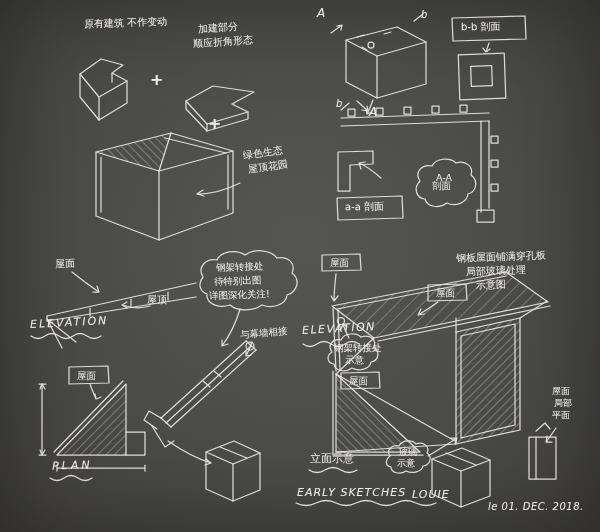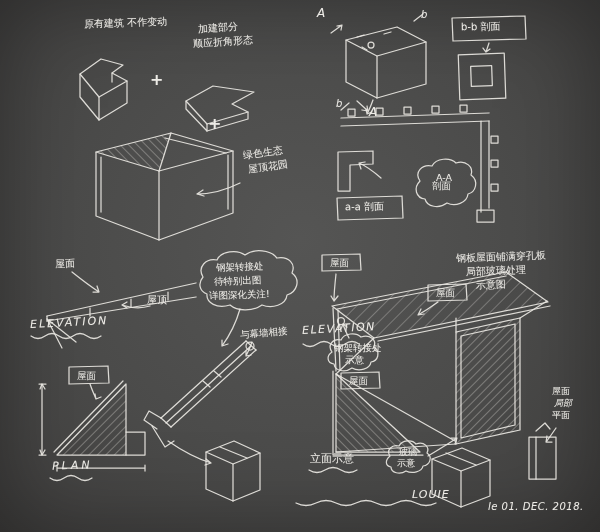--- a/index.html
+++ b/index.html
@@ -244,19 +244,20 @@
   <div class="note cn-s" style="left:334px;top:342px;">钢架转接处</div>
   <div class="note cn-s" style="left:345px;top:354px;">示意</div>
   <div class="note cn-s" style="left:349px;top:375px;">屋面</div>
   <div class="note cn" style="left:456px;top:251px;transform:rotate(-2deg);">钢板屋面铺满穿孔板</div>
   <div class="note cn" style="left:466px;top:265px;transform:rotate(-2deg);">局部玻璃处理</div>
   <div class="note cn" style="left:476px;top:279px;transform:rotate(-2deg);">示意图</div>
   <div class="note cn" style="left:310px;top:452px;font-size:11px;">立面示意</div>
   <div class="note cn-xs" style="left:399px;top:447px;">玻璃</div>
   <div class="note cn-xs" style="left:397px;top:458px;">示意</div>
   <div class="note cn-xs" style="left:552px;top:386px;">屋面</div>
-  <div class="note cn-xs" style="left:554px;top:398px;font-style:italic;">局部</div>
+  <div class="note cn-xs" style="left:554px;top:398px;">局部</div>
   <div class="note cn-xs" style="left:552px;top:410px;">平面</div>
 
+  <div class="note en" style="left:297px;top:486px;letter-spacing:1px;font-size:11px;">EARLY SKETCHES</div>
   <div class="note en" style="left:412px;top:488px;letter-spacing:1px;font-size:11px;">LOUIE</div>
   <div class="note en" style="left:488px;top:501px;letter-spacing:.5px;font-size:10px;">le 01. DEC. 2018.</div>
 
 </div>
 
 </body></html>

